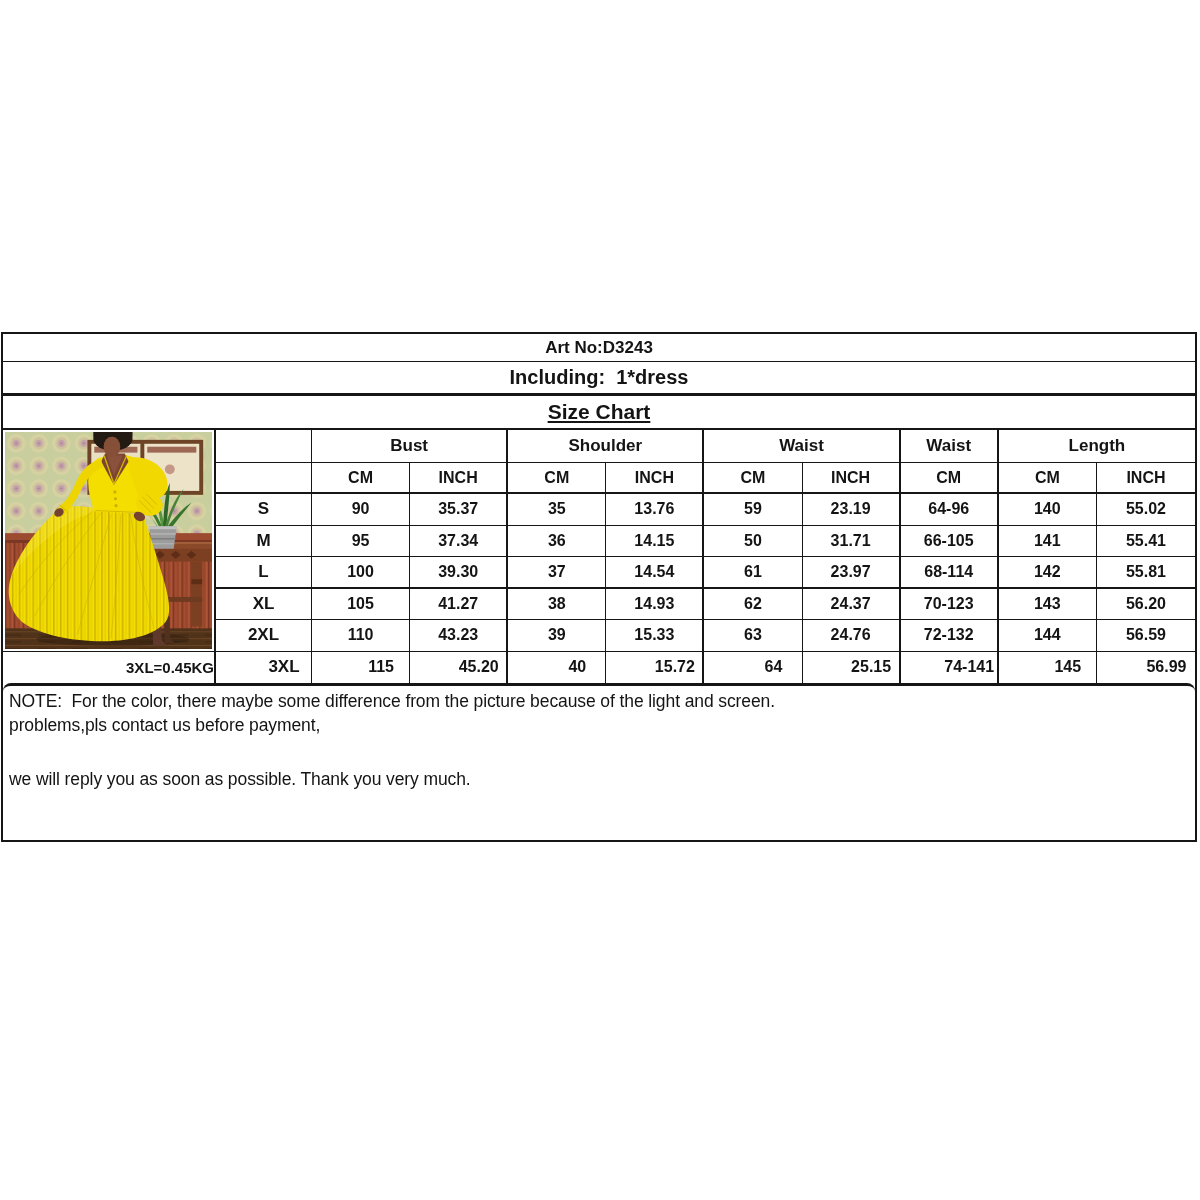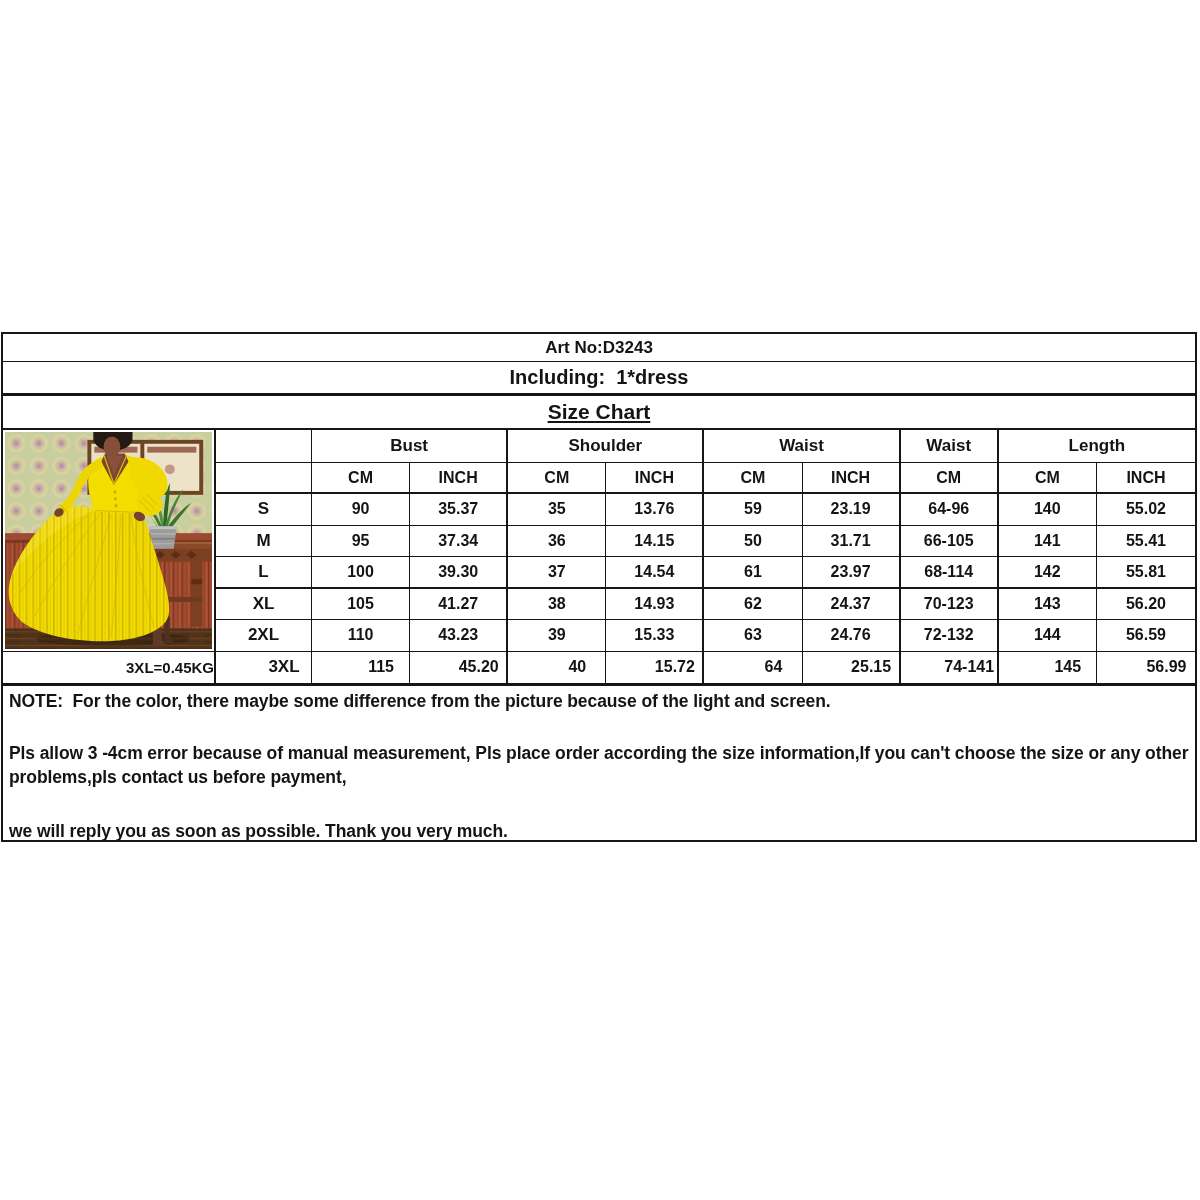--- a/index.html
+++ b/index.html
@@ -38,21 +38,21 @@
   .span2{grid-column:span 2;}
   .gh{font-size:17px;}
   .sz{font-size:17px;}
   .br2{border-right-width:2px;}
   .lc{border-right:0;}
   .bb2{border-bottom-width:2px;}
   .bb0{border-bottom:0;padding-left:41px;}
 
   .note-box{
     border-top:3px solid #161616;height:157px;box-sizing:border-box;
-    padding:3px 0 0 6px;font-weight:bold;font-size:17.5px;overflow:hidden;
+    padding:3px 0 0 6px;font-weight:normal;font-size:17.5px;overflow:hidden;border-radius:8px;
   }
   .note-line{white-space:pre;line-height:24px;letter-spacing:-0.1px;}
   .gap-a{margin-top:28px;}
   .gap-b{margin-top:30px;}
 </style>
 </head>
 <body>
 
 <div class="sheet">
 
@@ -263,17 +263,16 @@
       <div class="c bb0">64</div>
       <div class="c bb0 br2">25.15</div>
       <div class="c bb0 br2">74-141</div>
       <div class="c bb0">145</div>
       <div class="c bb0 lc">56.99</div>
     </div>
   </div>
 
   <div class="note-box">
     <div class="note-line">NOTE:  For the color, there maybe some difference from the picture because of the light and screen.</div>
-    <div class="note-line gap-a">Pls allow 3 -4cm error because of manual measurement, Pls place order according the size information,If you can't choose the size or any other</div>
     <div class="note-line">problems,pls contact us before payment,</div>
     <div class="note-line gap-b">we will reply you as soon as possible. Thank you very much.</div>
   </div>
 </div>
 
 </body></html>

